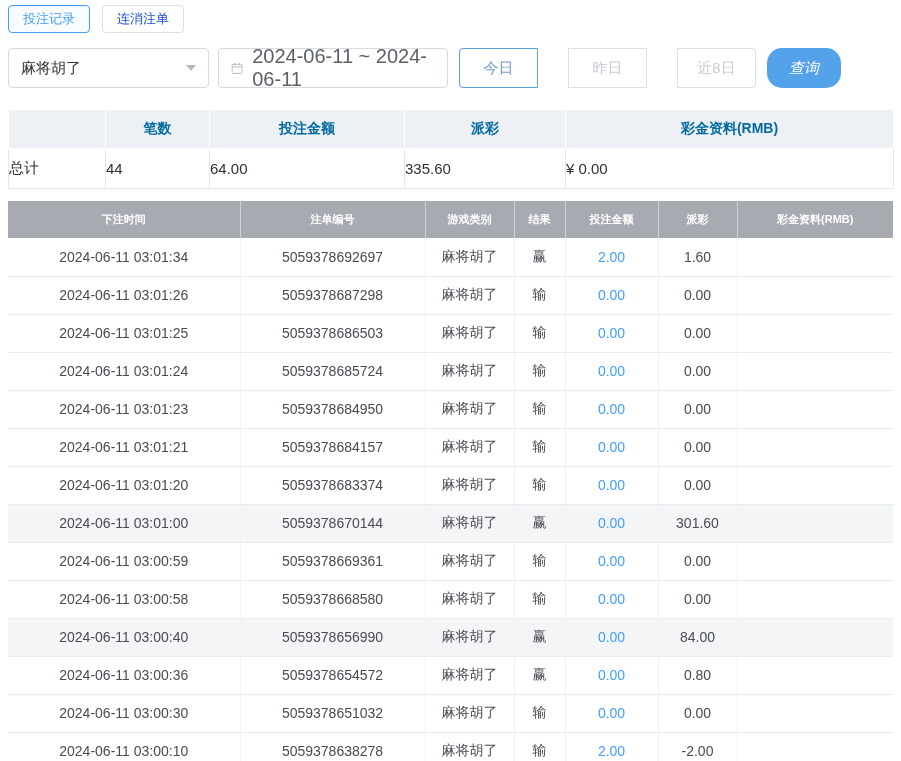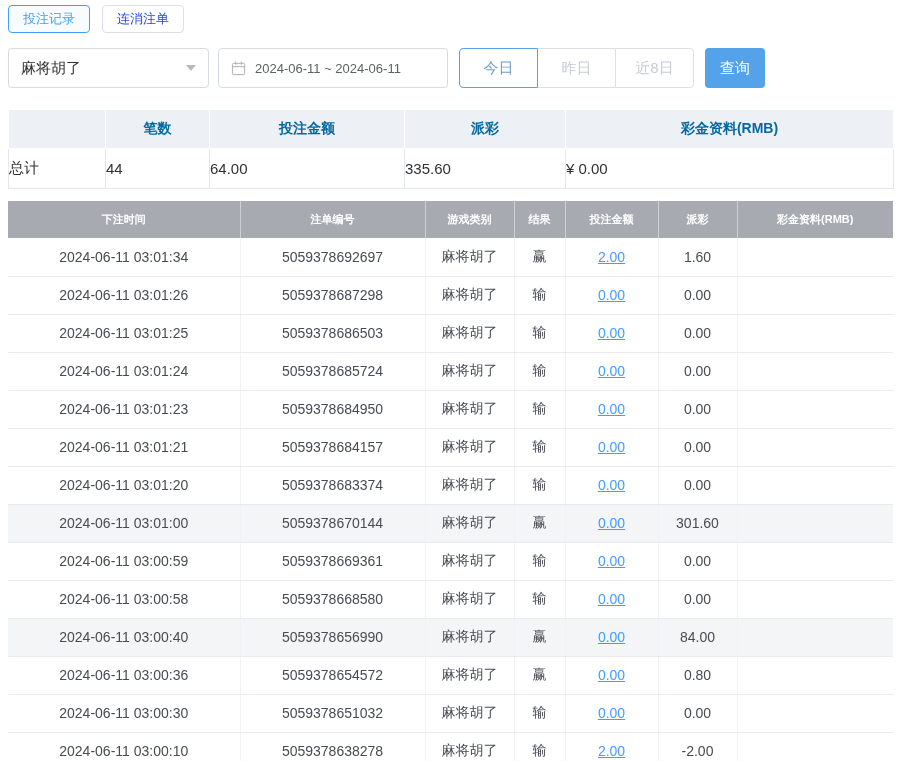--- a/index.html
+++ b/index.html
@@ -35,40 +35,40 @@
   }
   .caret-down {
     width: 0; height: 0;
     border-left: 5px solid transparent; border-right: 5px solid transparent;
     border-top: 6px solid #b6b9c0;
   }
   .date-box {
     margin-left: 9px; width: 230px; height: 40px;
     border: 1px solid #d7dae0; border-radius: 4px;
     display: flex; align-items: center; gap: 9px;
-    padding: 0 12px; font-size: 13px; color: #5d6166; cursor: pointer;
+    padding: 0 12px; font-size: 20px; color: #5d6166; cursor: pointer;
     background: #fff;
   }
-  .quick-group { display: flex; margin-left: 11px; }
+  .quick-group { display: flex; margin-left: 11px; gap: 31px; }
   .quick-btn {
     width: 79px; height: 40px; margin-left: -1px;
     border: 1px solid #dcdfe6; background: #fff;
     color: #c8ccd2; font-size: 15px; font-family: inherit; cursor: pointer;
   }
   .quick-btn:first-child { margin-left: 0; border-radius: 4px 0 0 4px; }
   .quick-btn:last-child { border-radius: 0 4px 4px 0; }
   .quick-btn.active {
     position: relative; z-index: 1;
     border-color: #58a0e8; color: #6d9dc9;
   }
   .query-btn {
-    margin-left: 11px; width: 60px; height: 40px;
-    border: none; border-radius: 4px;
+    margin-left: 11px; width: 74px; height: 40px;
+    border: none; border-radius: 15px;
     background: var(--primary-button, #54a3ea); color: #fff;
-    font-size: 15px; font-family: inherit; cursor: pointer;
+    font-size: 15px; font-family: inherit; cursor: pointer; font-style: italic;
   }
 
   
   .summary-table {
     width: 100%; margin-top: 21px;
     border-collapse: collapse; table-layout: fixed;
   }
   .summary-table th {
     background: var(--summary-header-bg, #edf0f5);
     height: 39px; font-size: 14px; font-weight: bold; color: #0369a1;
@@ -96,21 +96,21 @@
     font-size: 14px; color: #484b52;
     border-bottom: 1px solid #e8ebf0;
     border-right: 1px solid #f1f2f5;
     background: #fff;
     overflow: hidden; white-space: nowrap;
   }
   .records-table tbody td:last-child { border-right: none; }
   .records-table tbody tr.hl td { background: #f4f5f7; }
   .cell-link {
     color: var(--link, #409eff);
-    text-decoration: underline; cursor: pointer;
+    cursor: pointer;
   }
   .neg { color: var(--negative, #f05b5b); }
 </style>
 </head>
 <body>
 
 <div class="tab-bar">
   <button class="tab active">投注记录</button>
   <button class="tab">连消注单</button>
 </div>

